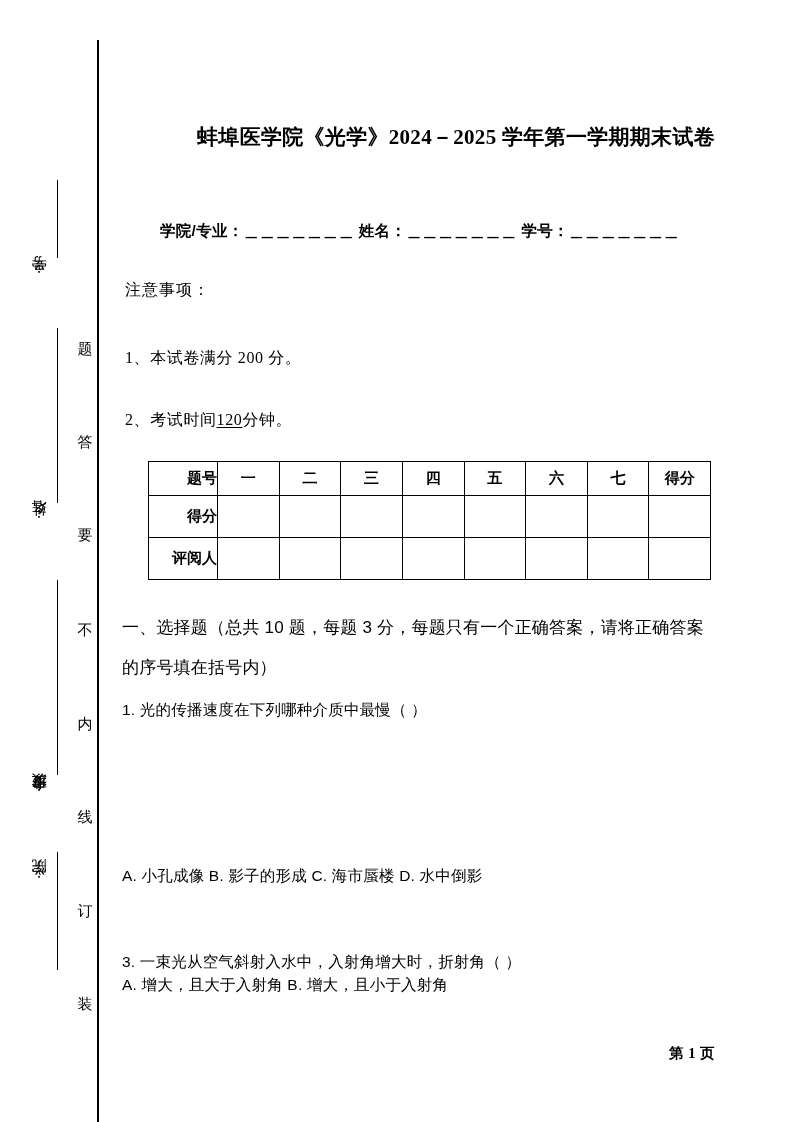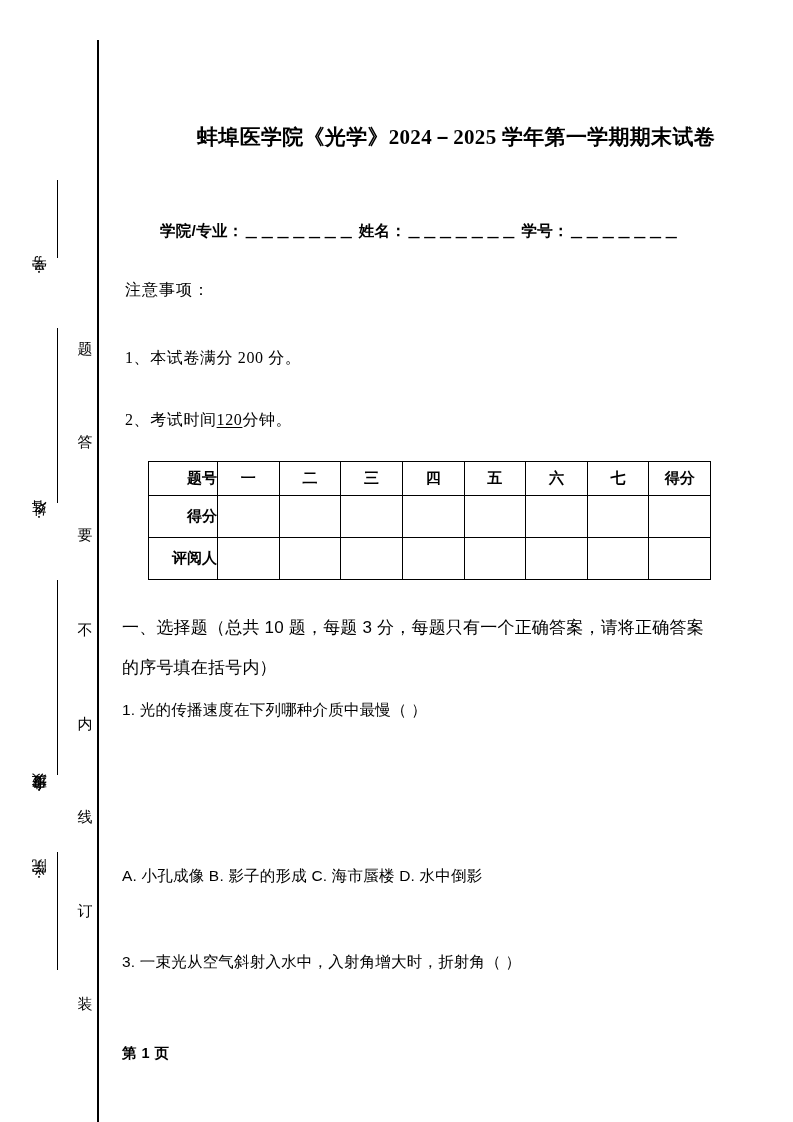--- a/index.html
+++ b/index.html
@@ -193,22 +193,22 @@
   .q2  { top: 810px; }
   .o2  { top: 866px; }
   .q3  { top: 918px; margin-top: 34px; }
   .o3  { top: 975px; }
 
   .footer {
     position: absolute;
     left: 0;
     top: 1044px;
     width: 593px;
-    text-align: left;
-    font-family: Liberation Sans, sans-serif;
+    text-align: right;
+    font-family: Liberation Serif, serif;
     font-weight: bold;
     font-size: 14.5px;
     letter-spacing: 0.5px;
   }
 </style>
 </head>
 <body>
 
 <div id="binding-margin">
 
@@ -291,15 +291,16 @@
   </tbody>
     </table>
 
   <div class="sec-head">一、选择题（总共 10 题，每题 3 分，每题只有一个正确答案，请将正确答案的序号填在括号内）</div>
 
   <div class="q q1">1. 光的传播速度在下列哪种介质中最慢（   ）</div>
 
   <div class="opt o2">A. 小孔成像   B. 影子的形成   C. 海市蜃楼   D. 水中倒影</div>
 
   <div class="q q3">3. 一束光从空气斜射入水中，入射角增大时，折射角（   ）</div>
+  <div class="opt o3">A. 增大，且大于入射角   B. 增大，且小于入射角</div>
 
   <div class="footer">第 1 页</div>
 </div>
 
 </body></html>

